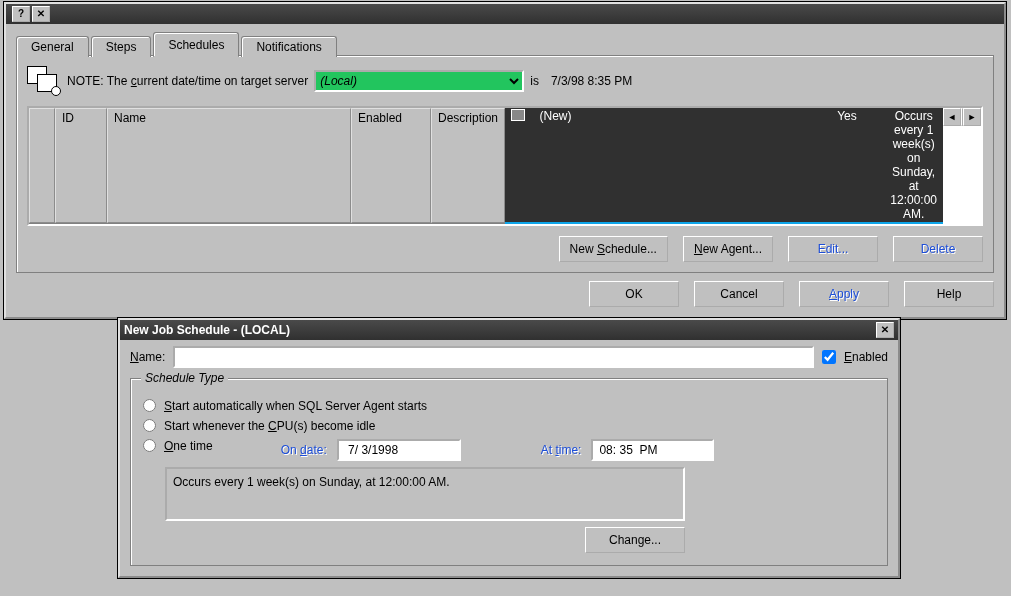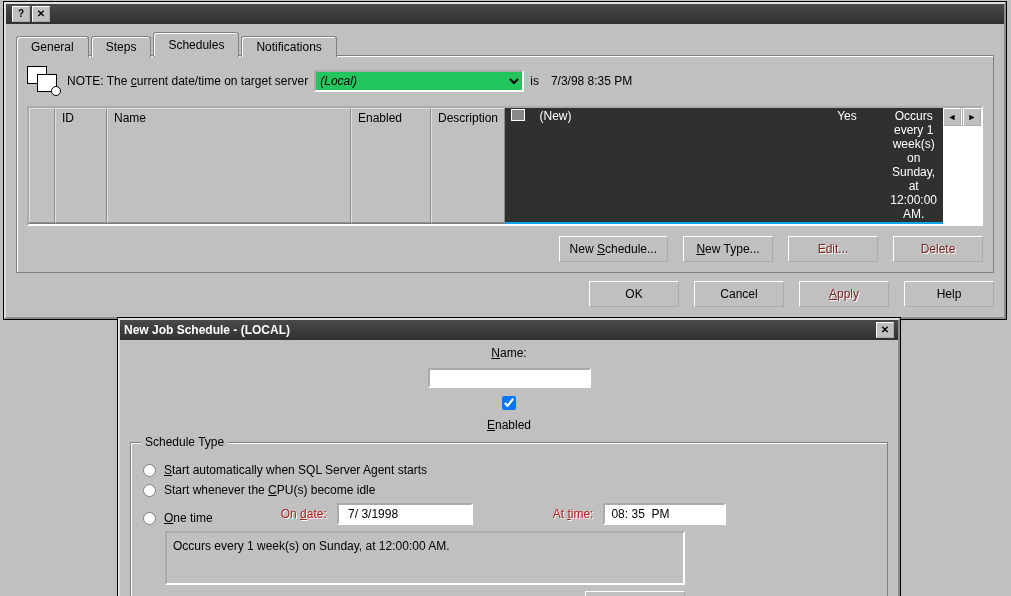--- a/index.html
+++ b/index.html
@@ -129,47 +129,47 @@
   .hscroll .track .thumb{width:55%;background:#c0c0c0;border:1px outset #fff;}
   .hscroll .track .pattern{flex:1;background:repeating-conic-gradient(#c0c0c0 0% 25%, #e0e0e0 0% 50%) 0 0/4px 4px;}
 
   .btn-row{display:flex;justify-content:flex-end;gap:15px;margin-top:10px;}
   .btn{
     min-width:90px;height:26px;
     border:1px outset #fff;
     background:#c0c0c0;
     padding:0 10px;
   }
-  .btn.disabled{color:#7f1d1d;text-shadow:1px 1px 0 #fff;}
+  .btn.disabled{color:#1d4ed8;text-shadow:1px 1px 0 #fff;}
 
   
-  .field-row{display:flex;align-items:center;gap:8px;margin-bottom:10px;flex-direction:column;}
+  .field-row{display:flex;align-items:center;gap:8px;margin-bottom:10px;}
   .txt{
     flex:1;height:22px;border:2px inset #fff;background:#fff;
   }
   .chk{width:14px;height:14px;}
   .group{
     border:1px solid #808080;
     box-shadow: inset 1px 1px 0 #fff;
     padding:14px 12px 12px 12px;
     position:relative; margin-top:8px;
   }
   .group .legend{
     position:absolute;top:-8px;left:10px;
-    background:#c0c0c0;padding:0 4px;
-  }
-  .radio-row{display:flex;align-items:flex-end;gap:8px;margin:6px 0;}
+    background:#c0c0c0;padding:0 4px;font-style:italic;
+  }
+  .radio-row{display:flex;align-items:flex-start;gap:8px;margin:6px 0;}
   input[type=radio],input[type=checkbox]{margin:0;}
   .indent{margin-left:22px;}
   .subrow{display:flex;align-items:center;gap:10px;}
   .date-in, .time-in{
-    width:136px;height:22px;border:2px inset #fff;background:#fff;padding:0 6px;
+    width:124px;height:22px;border:2px inset #fff;background:#fff;padding:0 6px;
   }
   .time-in{width:123px;}
-  .dim{color:#b91c1c;text-shadow:1px 1px 0 #fff;}
+  .dim{color:#1d4ed8;text-shadow:1px 1px 0 #fff;}
   .recurring-box{
     border:2px inset #fff;background:#c0c0c0;
     height:54px;padding:6px;margin-top:4px;width:520px;
   }
   .und{text-decoration:underline;}
 </style>
 </head>
 <body>
 
 <div class="window" style="left:4px;top:2px;width:1002px;">
@@ -226,21 +226,21 @@
             </div>
           <div class="arrow">►</div>
         </div>
       </div>
 
       <div class="btn-row">
         <button class="btn">
           <span>New </span><span class="und">S</span><span>chedule...</span>
         </button>
         <button class="btn">
-          <span class="und">N</span><span>ew Type...</span>
+          <span class="und">N</span><span>ew Agent...</span>
         </button>
         <button class="btn disabled">Edit...</button>
         <button class="btn disabled">Delete</button>
       </div>
     </div>
 
     <div class="btn-row" style="margin-top:8px;align-items:flex-end;">
       <button class="btn">OK</button>
       <button class="btn">Cancel</button>
       <button class="btn disabled"><span class="und">A</span><span>pply</span></button>

